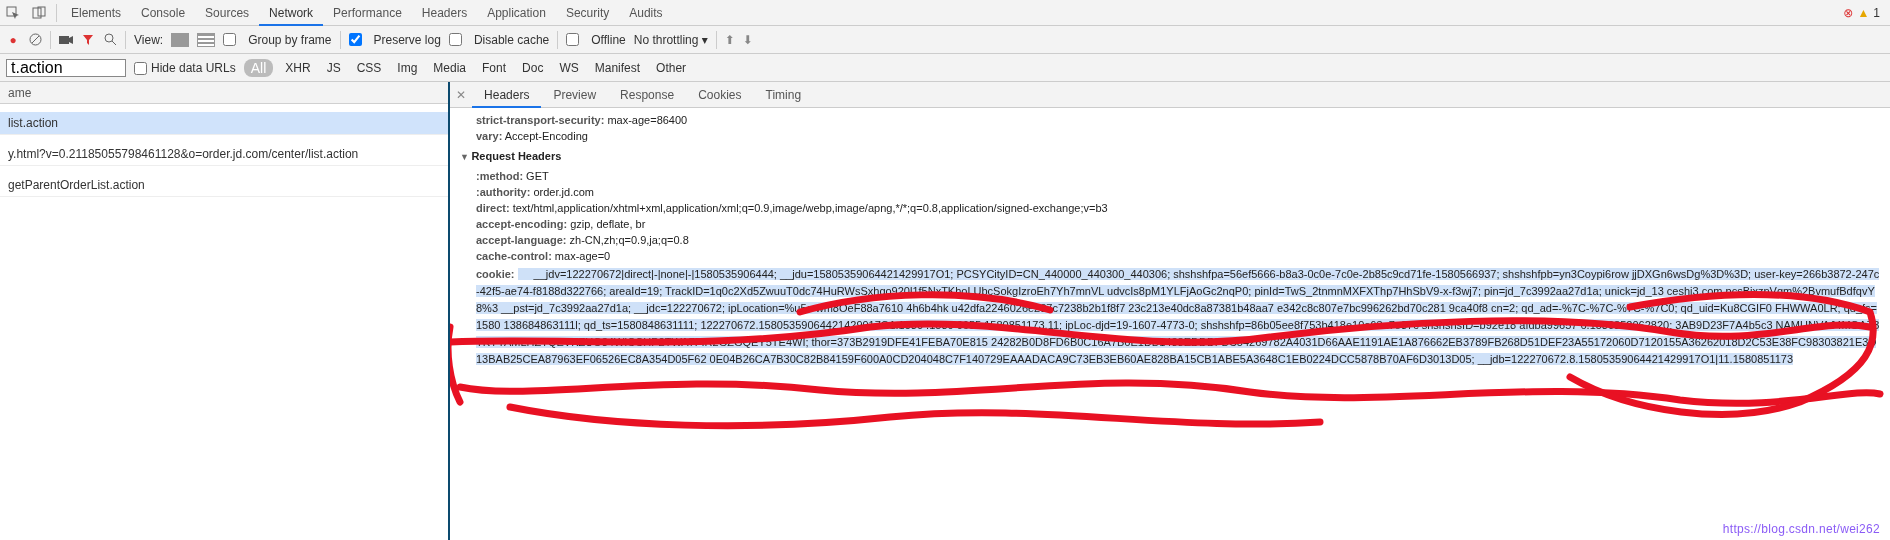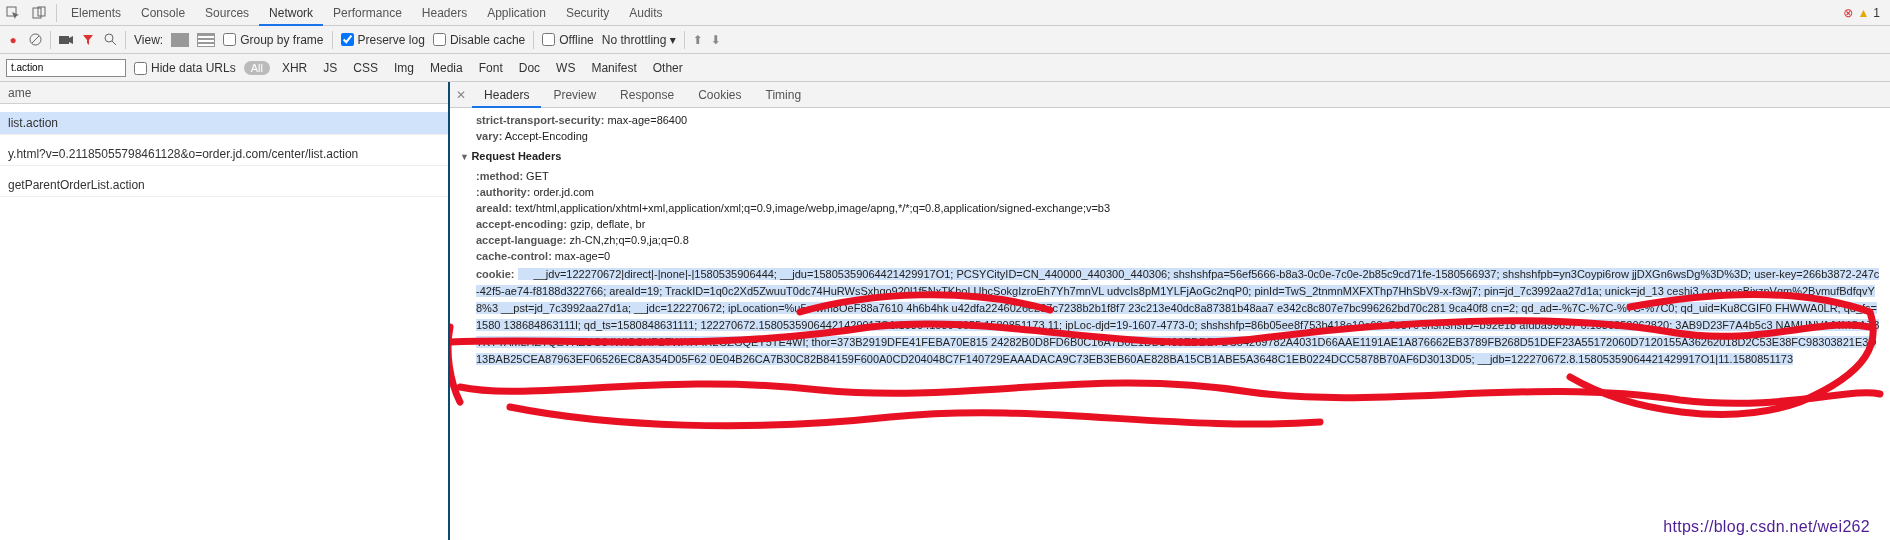--- a/index.html
+++ b/index.html
@@ -10,28 +10,28 @@
   .tabbar .sep { width: 1px; height: 18px; background: #ccc; margin: 0 4px; }
   .tabbar .tab { padding: 0 10px; height: 26px; line-height: 26px; color: #555; cursor: pointer; }
   .tabbar .tab.active { border-bottom: 2px solid #1a73e8; color: #333; }
   .tabbar .warn-icons { margin-left: auto; display:flex; gap:4px; padding-right:10px; }
 
   .toolbar { display: flex; align-items: center; height: 28px; border-bottom: 1px solid #ccc; background: #f3f3f3; padding: 0 6px; gap:8px; }
   .toolbar .ico { width:14px; height:14px; display:inline-flex; align-items:center; justify-content:center; }
   .toolbar .divider { width: 1px; height: 18px; background: #ccc; }
   .toolbar .lbl { color:#333; }
   .toolbar .view-btn { width:18px; height:14px; border:1px solid #999; display:inline-flex; }
-  .toolbar .chk { display:flex; align-items:center; gap:4px; }
+  .toolbar .chk { display:flex; align-items:center; gap:12px; }
   .toolbar .chk input { margin:0; }
   .toolbar .updown { color:#888; }
 
   .filterbar { display:flex; align-items:center; height:28px; border-bottom:1px solid #ccc; background:#f3f3f3; padding:0 6px; gap:8px; }
-  .filterbar input[type=text] { width:120px; border:1px solid #888; height:18px; padding:0 4px; font-size:10px; }
+  .filterbar input[type=text] { width:120px; border:1px solid #888; height:18px; padding:0 4px; font-size:16px; }
   .filterbar .chk { display:flex; align-items:flex-end; gap:4px; }
-  .pill { background:#bbb; color:#fff; border-radius:8px; padding:1px 7px; font-size:11px; }
+  .pill { background:#bbb; color:#fff; border-radius:8px; padding:1px 7px; font-size:14px; }
   .flink { color:#333; padding:0 4px; cursor:pointer; }
 
   .content { display:flex; height: calc(540px - 26px - 28px - 28px); }
   
   .left-col { width:450px; border-right:2px solid #0c4a6e; display:flex; flex-direction:column; }
   .left-head { height:22px; line-height:22px; padding-left:8px; border-bottom:1px solid #d0d0d0; color:#555; background:#f3f3f3; }
   .req-row { padding:4px 8px; border-bottom:1px solid #eee; white-space:nowrap; overflow:hidden; text-overflow:ellipsis; cursor:pointer;margin-top:8px; }
   .req-row.selected { background:#d0e3fb; }
 
   .right-col { flex:1; display:flex; flex-direction:column; overflow:hidden; position:relative; }
@@ -42,21 +42,21 @@
 
   .details { flex:1; overflow:auto; padding:4px 10px; font-family:Menlo, Consolas, monospace; font-size:11px; }
   .hdr-line { padding:2px 0 2px 16px; color:#222; }
   .hdr-key { font-weight:bold; color:#555; }
   .sect { font-weight:bold; color:#222; padding:6px 0; }
   .tri::before { content:"▼ "; font-size:9px; color:#666; }
   .cookie-block { background:#cfe1f8; line-height:1.55; word-break:break-all; padding-left:16px; display:inline; }
 
   .scribble { position:absolute; pointer-events:none; z-index:50; }
 
-  .watermark { position:absolute; right:20px; bottom:4px; color:#4c1d95; font-size:16px; letter-spacing:0.3px; }
+  .watermark { position:absolute; right:10px; bottom:4px; color:#8b5cf6; font-size:12px; letter-spacing:0.3px; }
 </style>
 </head>
 <body>
 
 <div class="tabbar">
   <span class="icon">
       <svg width="14" height="14" viewBox="0 0 14 14">
         <rect x="1" y="1" width="9" height="9" fill="none" stroke="#666"></rect>
         <path d="M6 6 L13 9 L10 10 L9 13 Z" fill="#666"></path>
       </svg>
@@ -177,21 +177,21 @@
 
     <div class="details">
       <div id="resp-hdrs">
           <div class="hdr-line"><span class="hdr-key">strict-transport-security:</span> max-age=86400</div>
           <div class="hdr-line"><span class="hdr-key">vary:</span> Accept-Encoding</div>
         </div>
       <div class="sect tri">Request Headers</div>
       <div id="req-hdrs">
           <div class="hdr-line"><span class="hdr-key">:method:</span> GET</div>
           <div class="hdr-line"><span class="hdr-key">:authority:</span> order.jd.com</div>
-          <div class="hdr-line"><span class="hdr-key">areaId:</span> text/html,application/xhtml+xml,application/xml;q=0.9,image/webp,image/apng,*/*;q=0.8,application/signed-exchange;v=b3</div>
+          <div class="hdr-line"><span class="hdr-key">direct:</span> text/html,application/xhtml+xml,application/xml;q=0.9,image/webp,image/apng,*/*;q=0.8,application/signed-exchange;v=b3</div>
           <div class="hdr-line"><span class="hdr-key">accept-encoding:</span> gzip, deflate, br</div>
           <div class="hdr-line"><span class="hdr-key">accept-language:</span> zh-CN,zh;q=0.9,ja;q=0.8</div>
           <div class="hdr-line"><span class="hdr-key">cache-control:</span> max-age=0</div>
         </div>
       <div class="hdr-line" style="padding-left:16px;">
         <span class="hdr-key">cookie:</span>
         <span class="cookie-block">__jdv=122270672|direct|-|none|-|1580535906444; __jdu=15805359064421429917O1; PCSYCityID=CN_440000_440300_440306; shshshfpa=56ef5666-b8a3-0c0e-7c0e-2b85c9cd71fe-1580566937; shshshfpb=yn3Coypi6row jjDXGn6wsDg%3D%3D; user-key=266b3872-247c-42f5-ae74-f8188d322766; areaId=19; TrackID=1q0c2Xd5ZwuuT0dc74HuRWsSxhqo920l1f5NxTKhoLUbcSokgIzroEh7Yh7mnVL      udvcIs8pM1YLFjAoGc2nqP0; pinId=TwS_2tnmnMXFXThp7HhSbV9-x-f3wj7; pin=jd_7c3992aa27d1a; unick=jd_13    ceshi3.com pcsBixznVgm%2BvmufBdfqvY8%3  __pst=jd_7c3992aa27d1a; __jdc=122270672; ipLocation=%u5e   wm8OeF88a7610   4h6b4hk  u42dfa2246026e287c7238b2b1f8f7  23c213e40dc8a87381b48aa7  e342c8c807e7bc996262bd70c281  9ca40f8  cn=2; qd_ad=-%7C-%7C-%7C-%7C0; qd_uid=Ku8CGIF0  FHWWA0LR; qd_fs=1580      138684863111l; qd_ts=1580848631111;   122270672.15805359064421429917O1.1580   .1580  0655.1580851173.11; ipLoc-djd=19-1607-4773-0; shshshfp=86b05ee8f753b418e10e63a7e87c     shshshsID=b92e18   afdba99657  6.1580852062820; 3AB9D23F7A4b5c3    NAMUNVAJ4MOAZ3TKYYAMLHZTQEVKZUO34WICCHP2TWA7FIR2GZGQEY5TE4WI; thor=373B2919DFE41FEBA70E815   24282B0D8FD6B0C16A7B6E1DB1438EDDDFBC54269782A4031D66AAE1191AE1A876662EB3789FB268D51DEF23A55172060D7120155A36262018D2C53E38FC98303821E3D13BAB25CEA87963EF06526EC8A354D05F62  0E04B26CA7B30C82B84159F600A0CD204048C7F140729EAAADACA9C73EB3EB60AE828BA15CB1ABE5A3648C1EB0224DCC5878B70AF6D3013D05; __jdb=122270672.8.15805359064421429917O1|11.1580851173</span>
       </div>
     </div>
 

